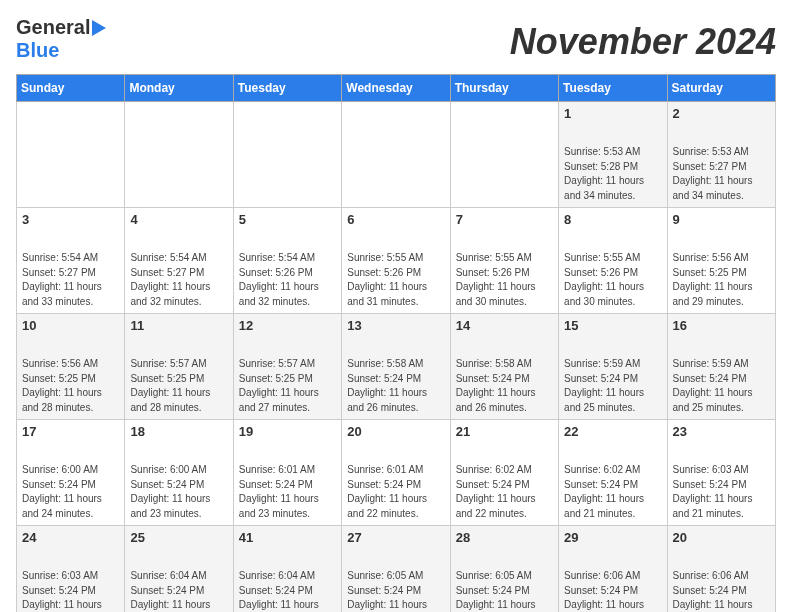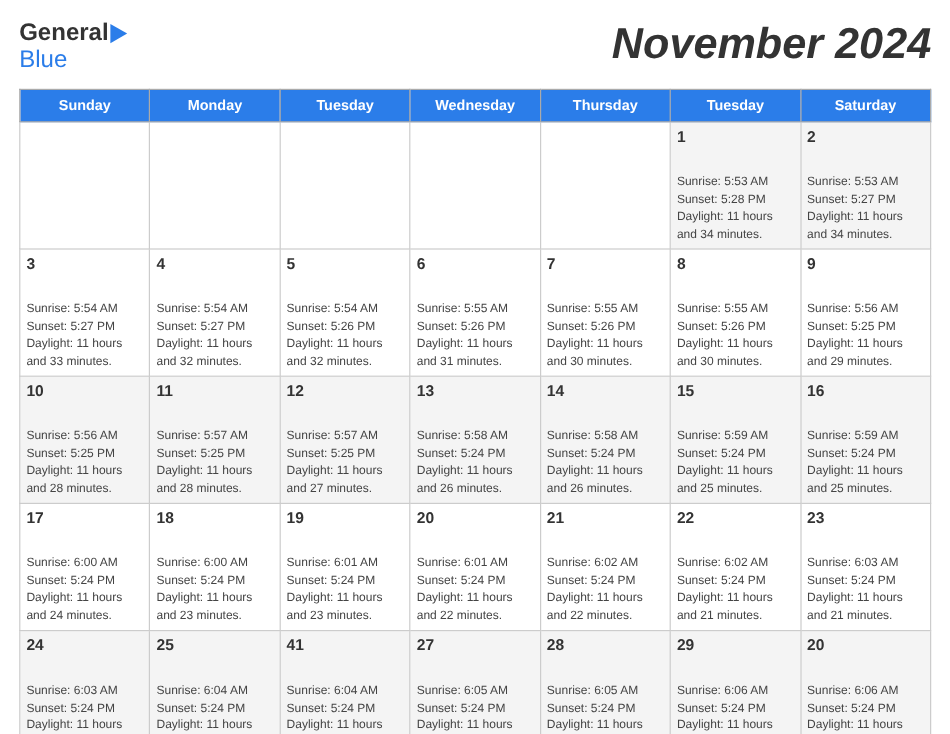--- a/index.html
+++ b/index.html
@@ -6,21 +6,21 @@
     body {
       font-family: Arial, sans-serif;
       background: #fff;
       width: 792px;
       min-height: 612px;
       padding: 16px;
     }
     .header {
       display: flex;
       justify-content: space-between;
-      align-items: flex-start;
+      align-items: flex-end;
       margin-bottom: 12px;
     }
     .logo {
       display: flex;
       flex-direction: column;
       align-items: flex-start;
     }
     .logo-arrow {
       width: 0; height: 0;
       border-top: 8px solid transparent;
@@ -52,21 +52,21 @@
       width: 100%;
       border-collapse: collapse;
       table-layout: fixed;
     }
     thead tr th {
       background: #2b7de9;
       color: #fff;
       font-size: 12px;
       font-weight: bold;
       padding: 6px 4px;
-      text-align: center;
+      text-align: left;
       border: 1px solid #aaa;
     }
     tbody tr td {
       vertical-align: top;
       border: 1px solid #ccc;
       padding: 4px 5px;
       font-size: 10.5px;
       color: #333;
       background: #fff;
       height: 80px;
@@ -93,21 +93,21 @@
   </style>
 </head>
 <body>
 
 <div class="header">
   <div class="logo">
     <div class="logo-line">
       <span style="font-size:20px;font-weight:bold;color:#333;">General</span>
       <span class="logo-arrow"></span>
     </div>
-    <span style="font-size:20px;font-weight:normal;color:#2b7de9;">Blue</span>
+    <span style="font-size:20px;font-weight:bold;color:#2b7de9;">Blue</span>
   </div>
   <div class="title-block">
     <div class="month-title">November 2024</div>
   </div>
 </div>
 
 <table>
   <thead>
     <tr id="header-row">
         <th>Sunday</th>

